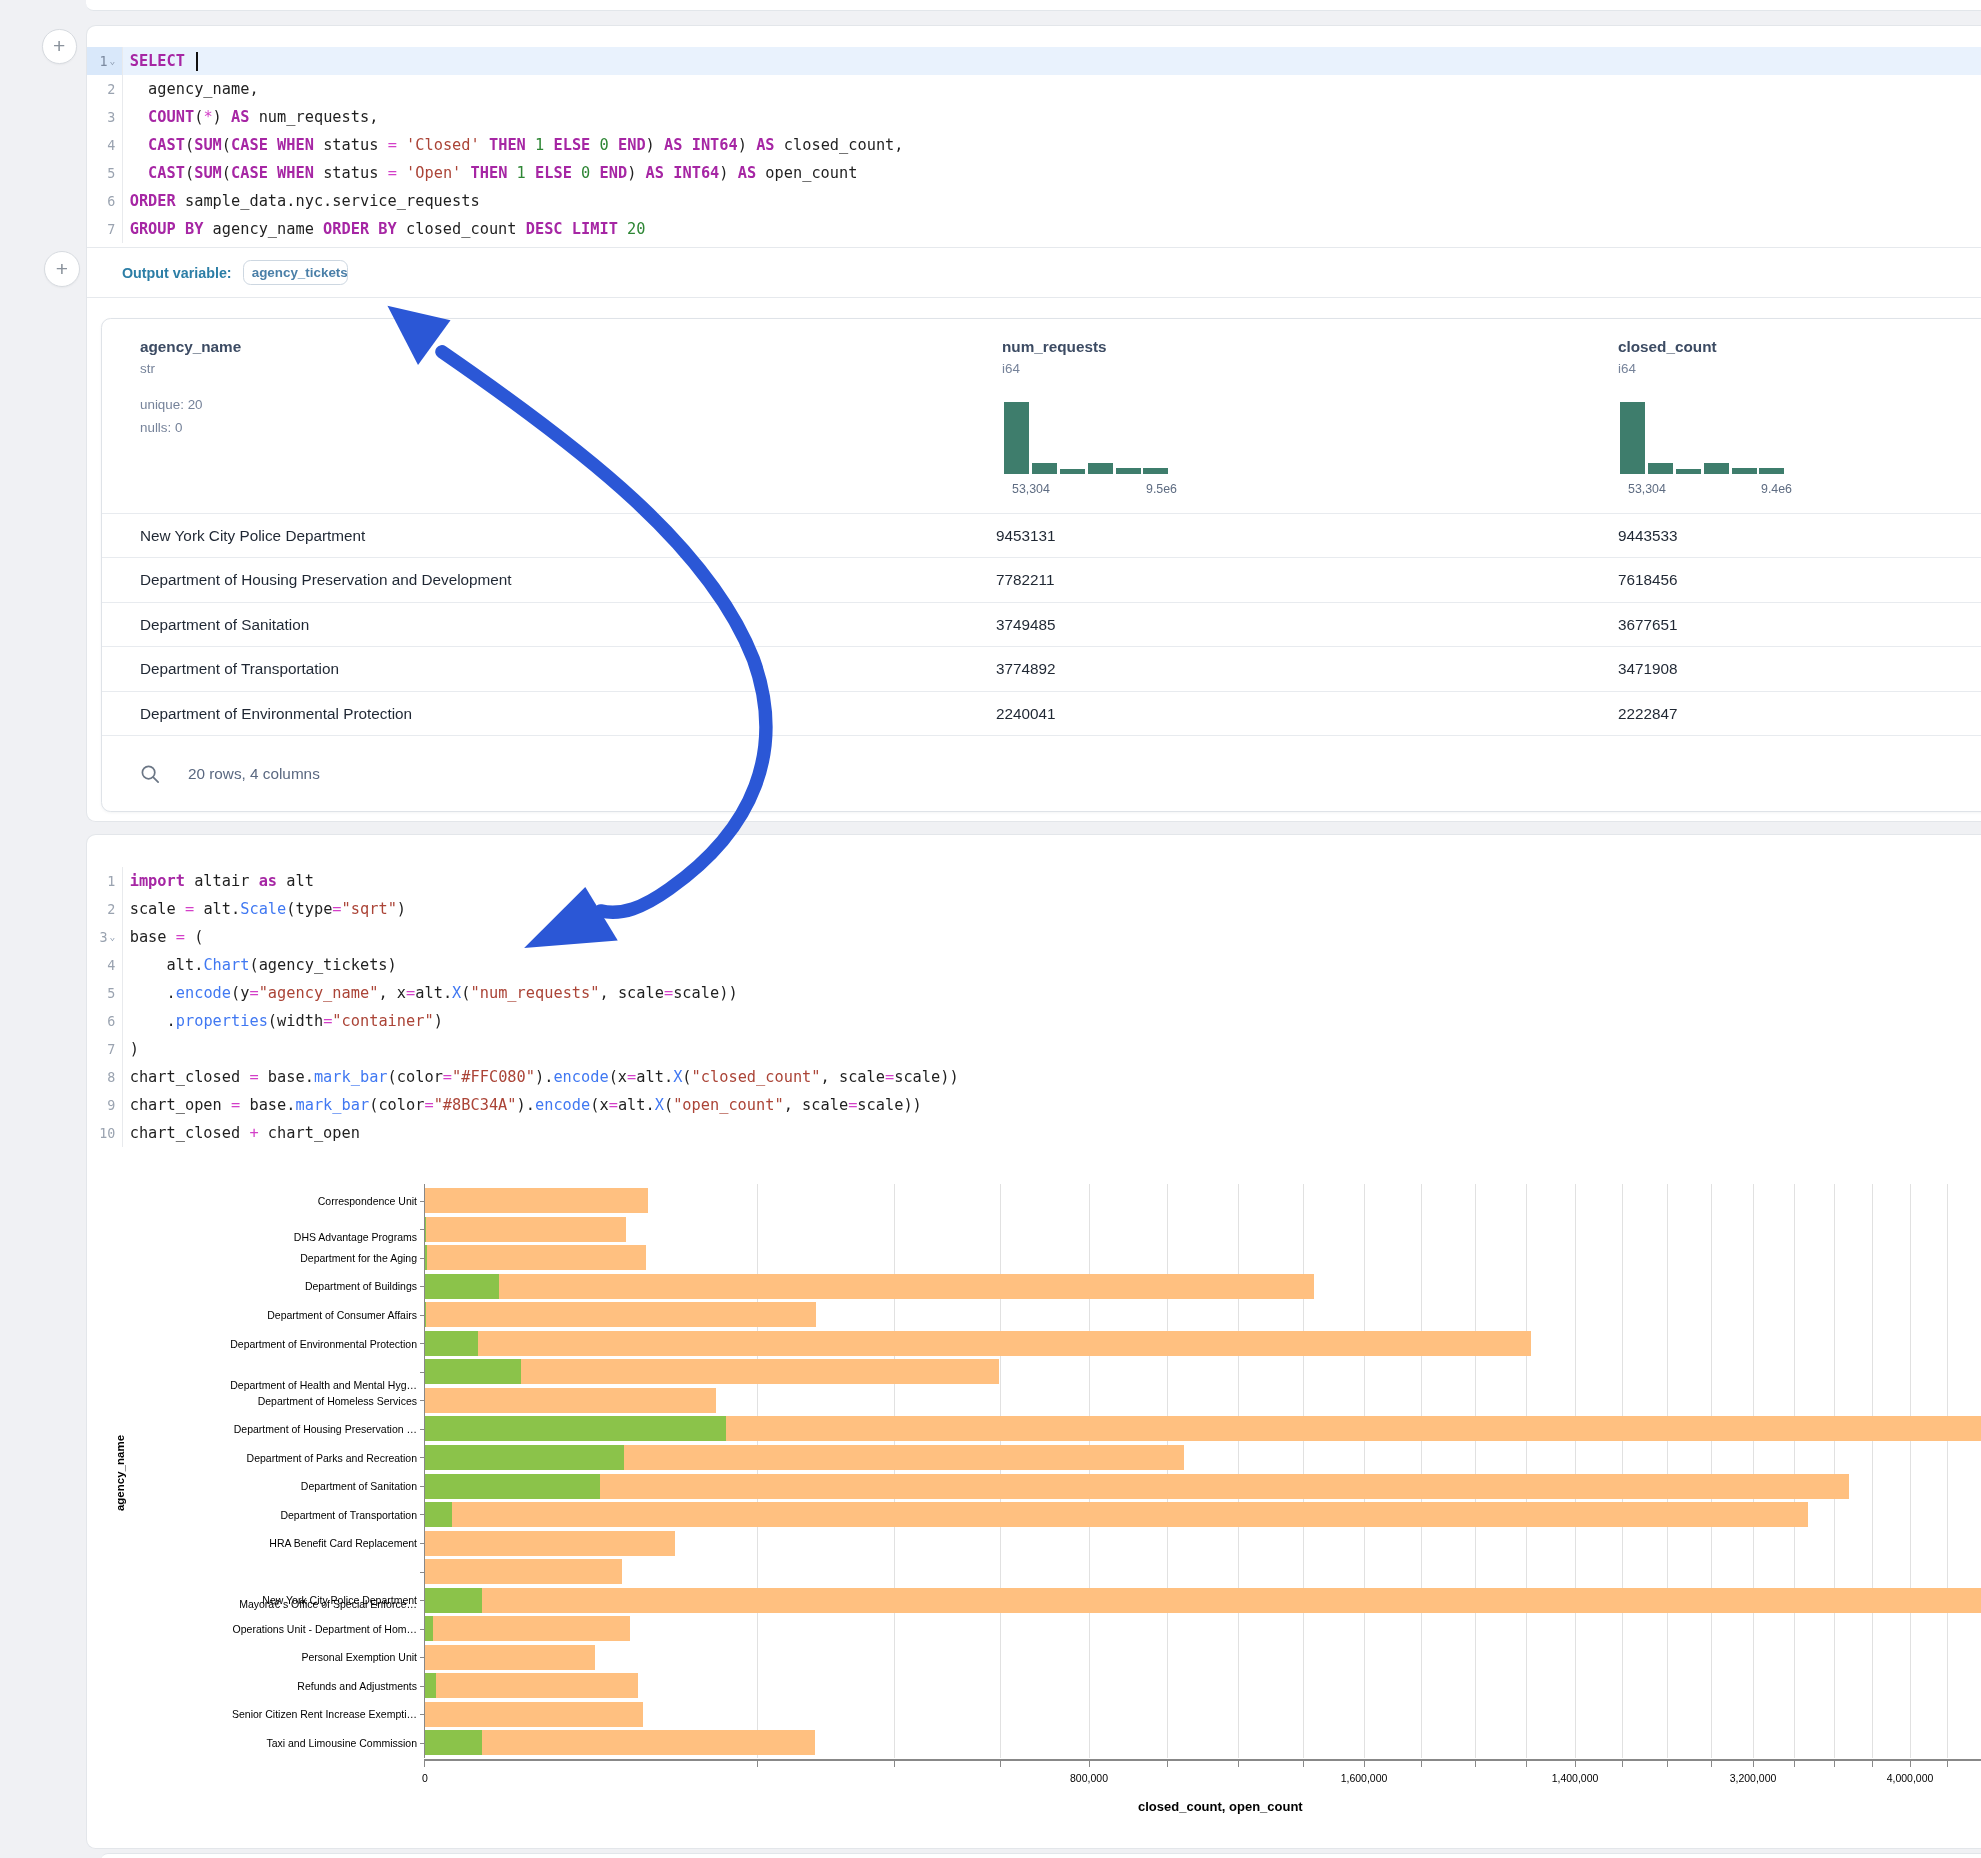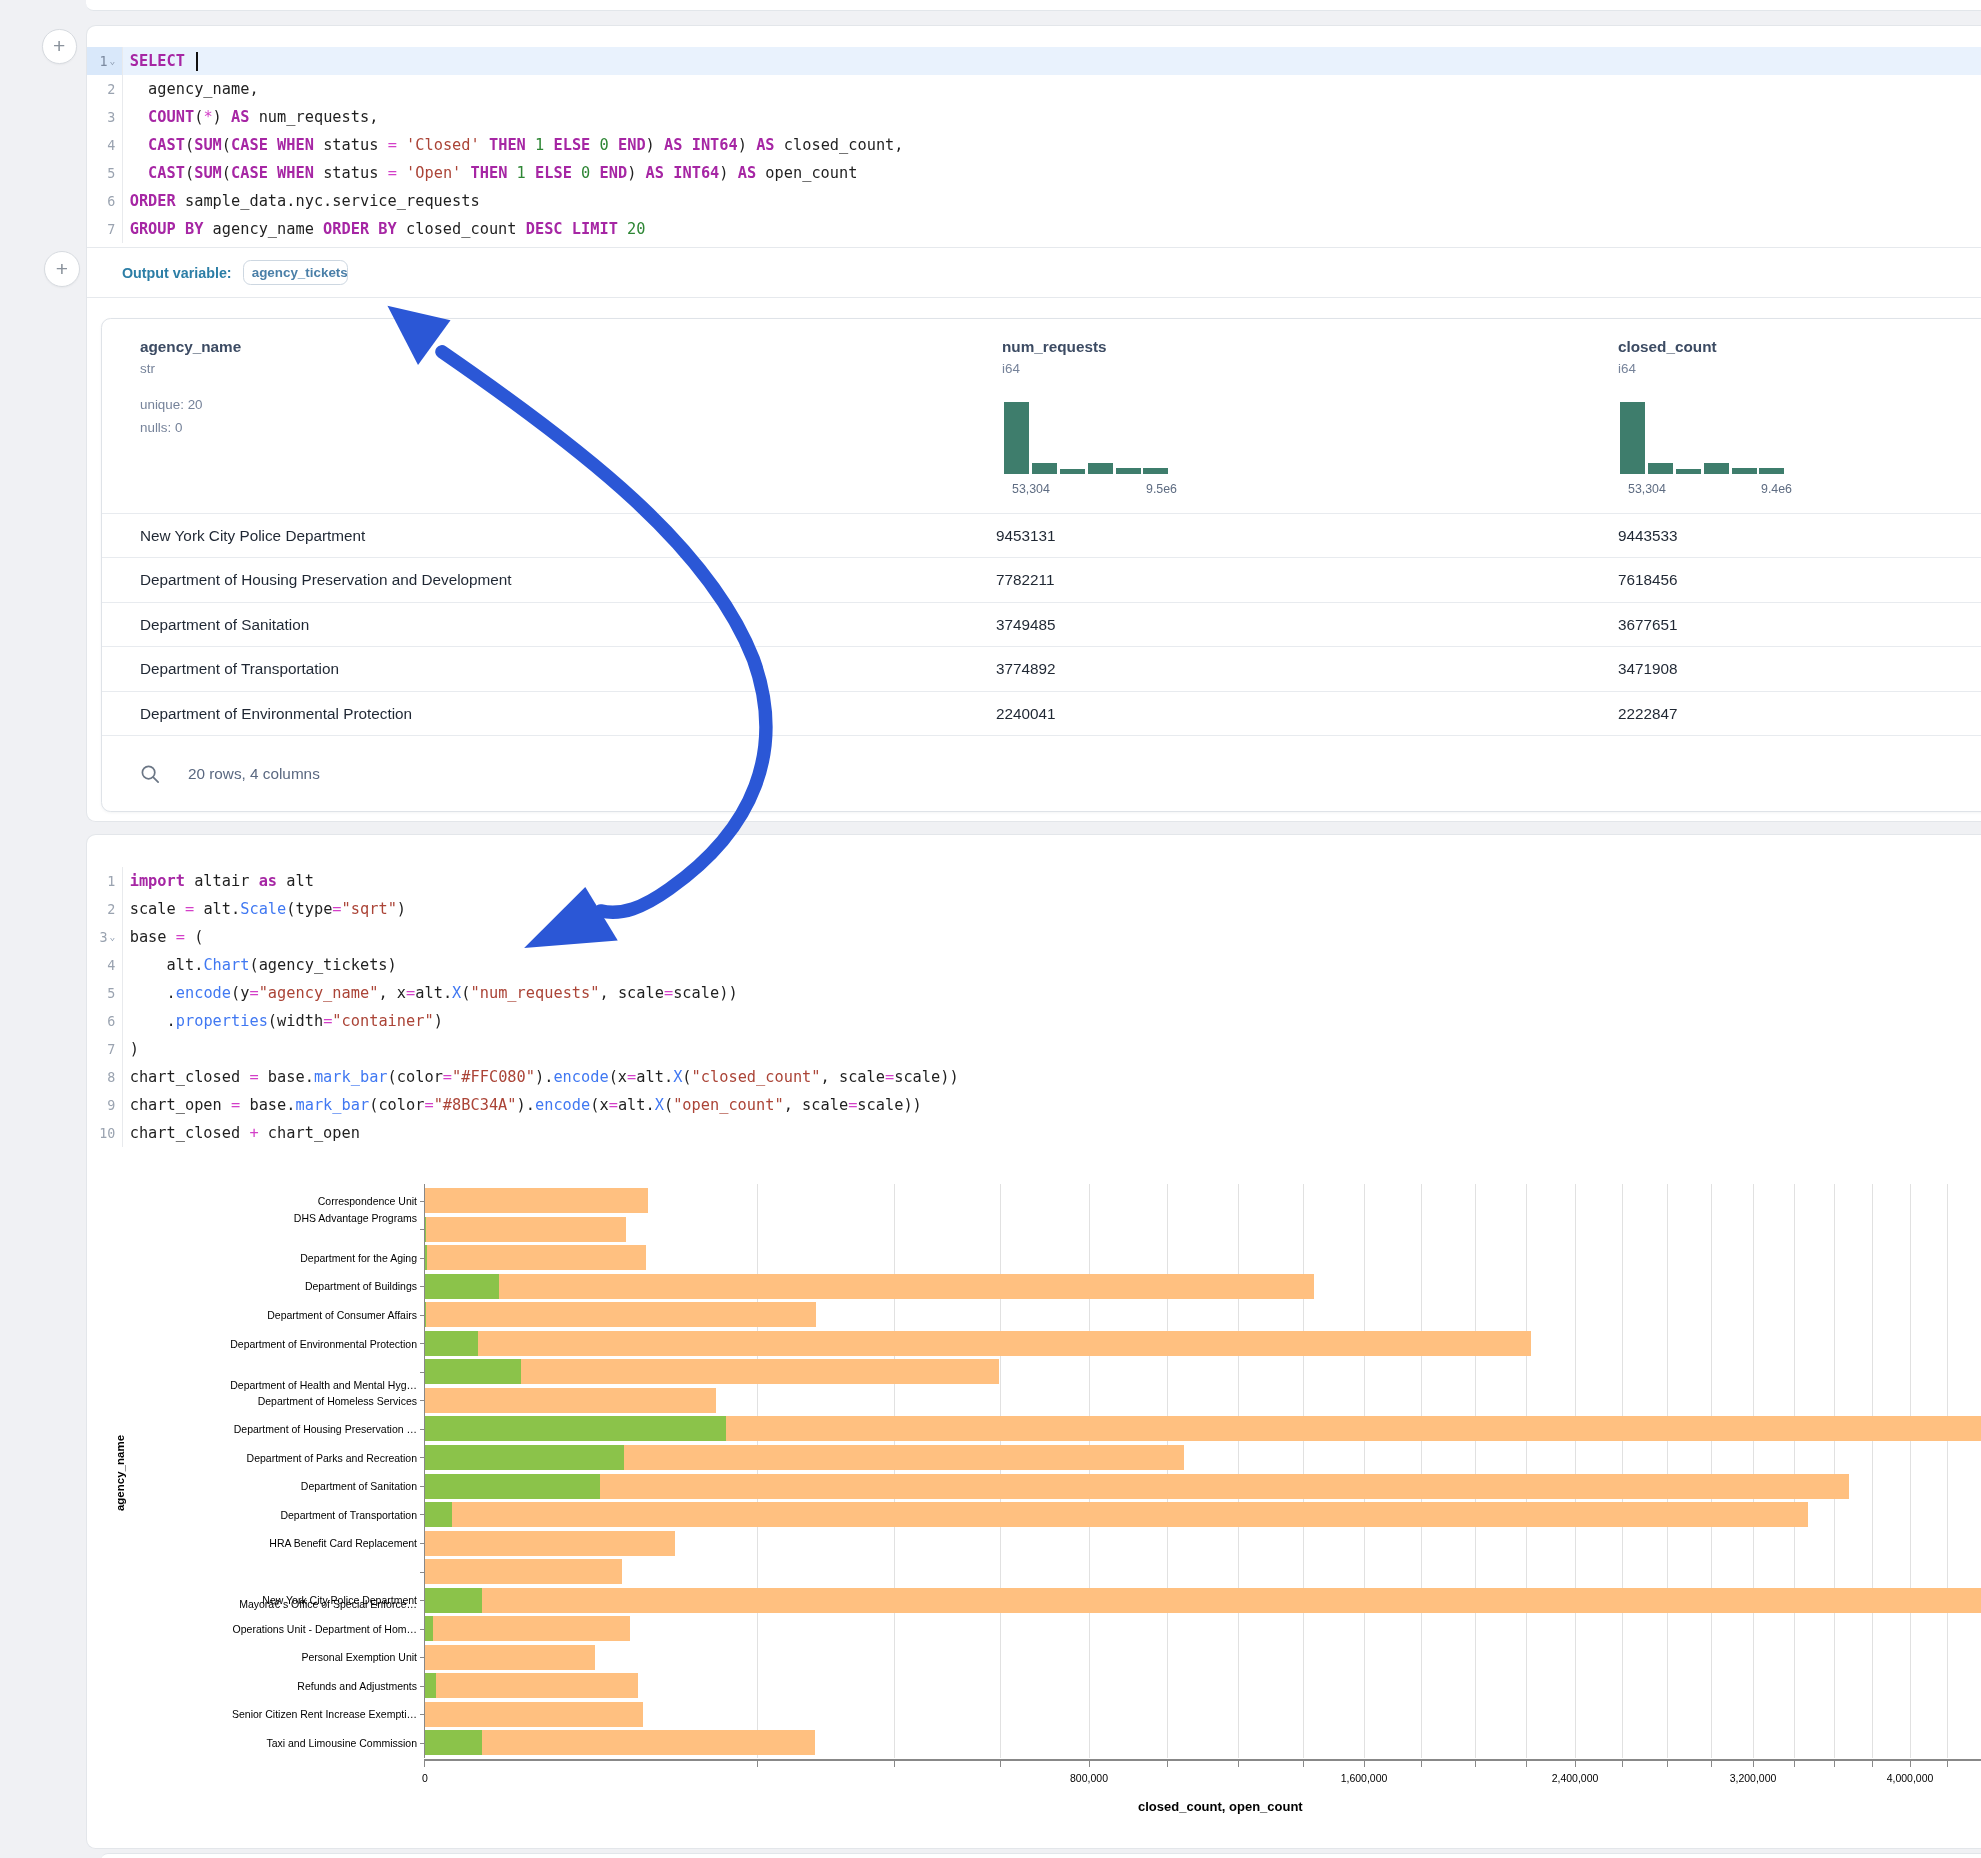--- a/index.html
+++ b/index.html
@@ -238,21 +238,21 @@
     <div class="gridline" style="left: 1794px; top: 13.4px; height: 574px;"></div>
     <div class="gridline" style="left: 1834px; top: 13.4px; height: 574px;"></div>
     <div class="gridline" style="left: 1872px; top: 13.4px; height: 574px;"></div>
     <div class="gridline" style="left: 1910px; top: 13.4px; height: 574px;"></div>
     <div class="gridline" style="left: 1947px; top: 13.4px; height: 574px;"></div>
     <div class="bar" style="left: 424px; top: 17px; width: 224px; background: rgb(255, 192, 128);"></div>
     <div class="ylab" style="top: 24px;">Correspondence Unit</div>
     <div class="ytick" style="left: 420px; top: 30px;"></div>
     <div class="bar" style="left: 424px; top: 46px; width: 202px; background: rgb(255, 192, 128);"></div>
     <div class="bar" style="left: 424px; top: 46px; width: 2.2px; background: rgb(139, 195, 74);"></div>
-    <div class="ylab" style="top: 41px;">DHS Advantage Programs</div>
+    <div class="ylab" style="top: 60px;">DHS Advantage Programs</div>
     <div class="ytick" style="left: 420px; top: 58px;"></div>
     <div class="bar" style="left: 424px; top: 74px; width: 222px; background: rgb(255, 192, 128);"></div>
     <div class="bar" style="left: 424px; top: 74px; width: 2.6px; background: rgb(139, 195, 74);"></div>
     <div class="ylab" style="top: 81px;">Department for the Aging</div>
     <div class="ytick" style="left: 420px; top: 87px;"></div>
     <div class="bar" style="left: 424px; top: 103px; width: 890px; background: rgb(255, 192, 128);"></div>
     <div class="bar" style="left: 424px; top: 103px; width: 75px; background: rgb(139, 195, 74);"></div>
     <div class="ylab" style="top: 109px;">Department of Buildings</div>
     <div class="ytick" style="left: 420px; top: 115px;"></div>
     <div class="bar" style="left: 424px; top: 131px; width: 392px; background: rgb(255, 192, 128);"></div>
@@ -334,21 +334,21 @@
     <div class="xtick" style="left: 1711px; top: 590px;"></div>
     <div class="xtick" style="left: 1753px; top: 590px;"></div>
     <div class="xtick" style="left: 1794px; top: 590px;"></div>
     <div class="xtick" style="left: 1834px; top: 590px;"></div>
     <div class="xtick" style="left: 1872px; top: 590px;"></div>
     <div class="xtick" style="left: 1910px; top: 590px;"></div>
     <div class="xtick" style="left: 1947px; top: 590px;"></div>
     <div class="xlab" style="left: 358px; top: 601px;">0</div>
     <div class="xlab" style="left: 1022px; top: 601px;">800,000</div>
     <div class="xlab" style="left: 1297px; top: 601px;">1,600,000</div>
-    <div class="xlab" style="left: 1508px; top: 601px;">2,400,000</div>
+    <div class="xlab" style="left: 1508px; top: 601px;">1,400,000</div>
     <div class="xlab" style="left: 1686px; top: 601px;">3,200,000</div>
     <div class="xlab" style="left: 1843px; top: 601px;">4,000,000</div>
     <div class="axis-title-x" style="left: 1138px; top: 628px;">closed_count, open_count</div>
     <div class="axis-title-y" style="left: 72px; top: 296px; width: 96px; text-align: center;">agency_name</div>
   </div>
 
 <svg id="arrow-svg" width="1982" height="1858" viewBox="0 0 2073 1944">
   <path id="arrow-shaft" d="M 462,368 C 610,470 742,572 788,690 C 822,785 788,868 700,930 C 672,950 650,958 628,953" fill="none" stroke-width="14" stroke-linecap="round" stroke="#2B57D6"></path>
   <polygon id="arrow-head-top" points="405,320 471,335 437,382" fill="#2B57D6"></polygon>
   <polygon id="arrow-head-bottom" points="548,992 612,928 646,984" fill="#2B57D6"></polygon>

